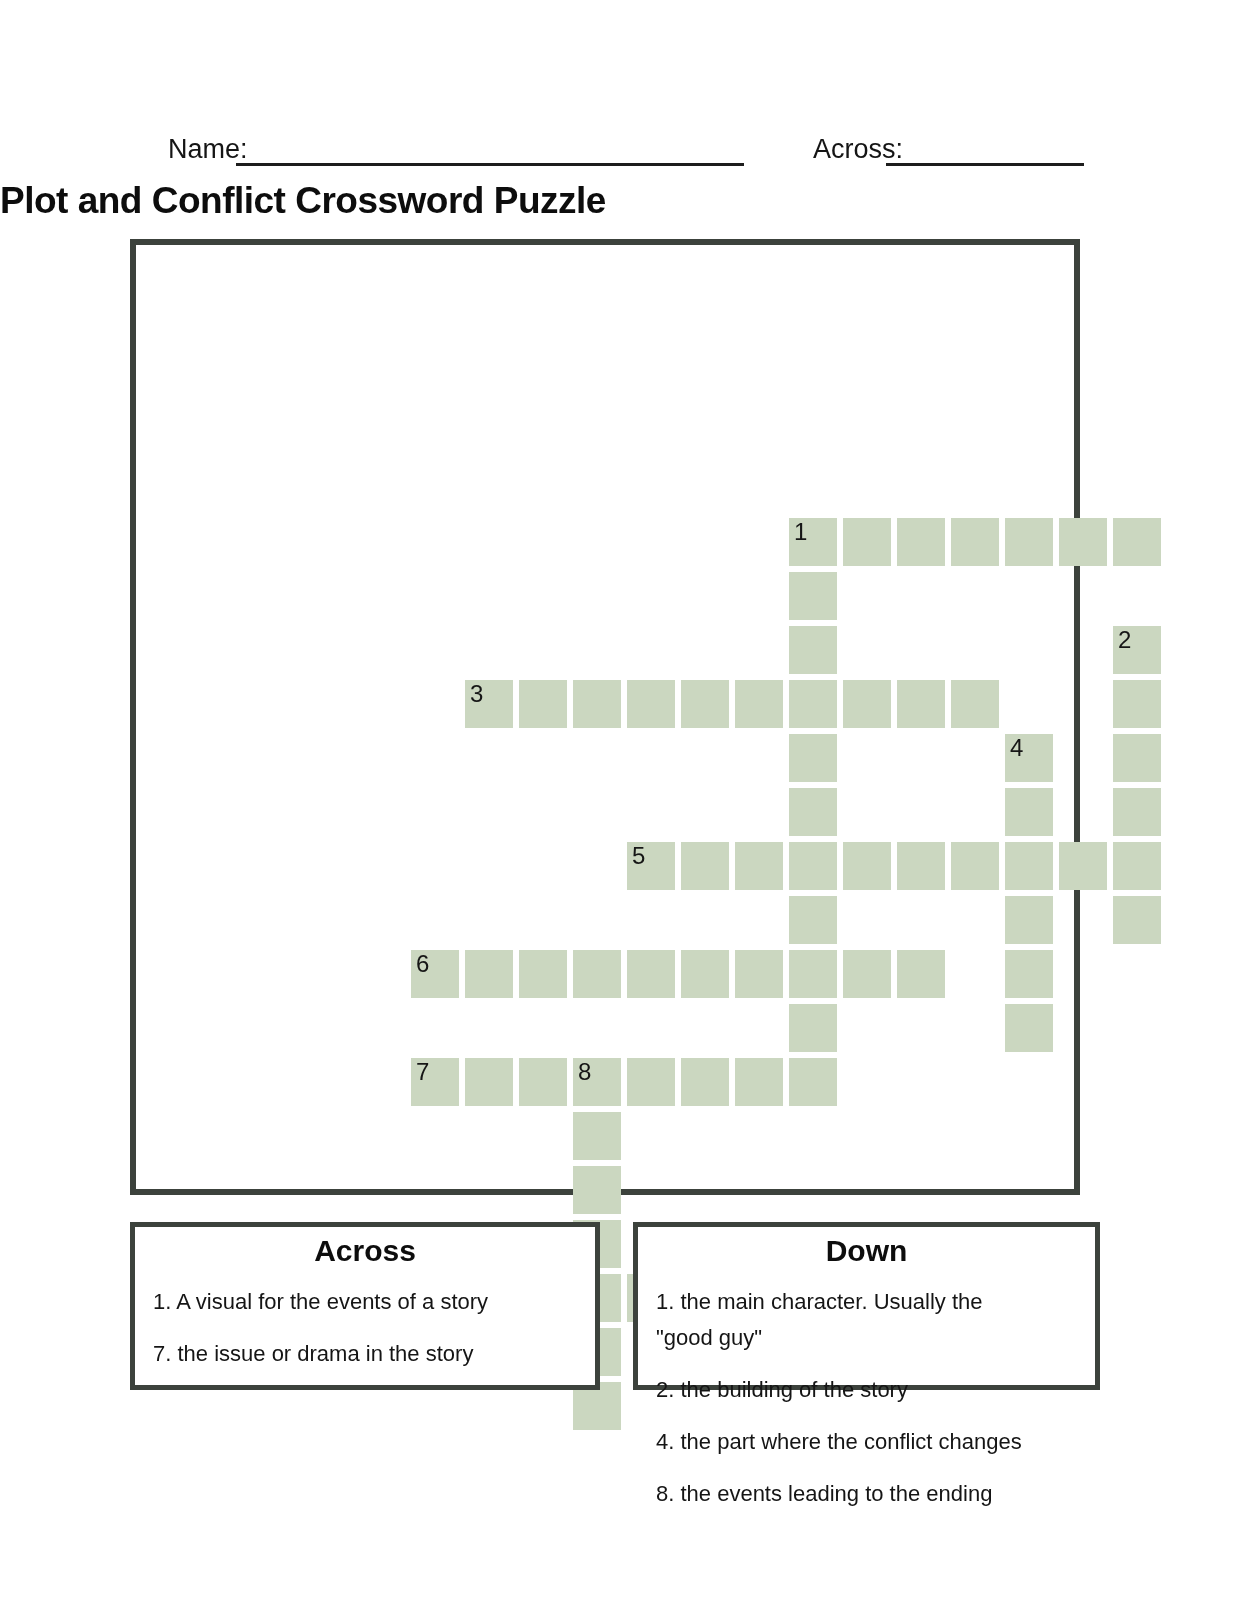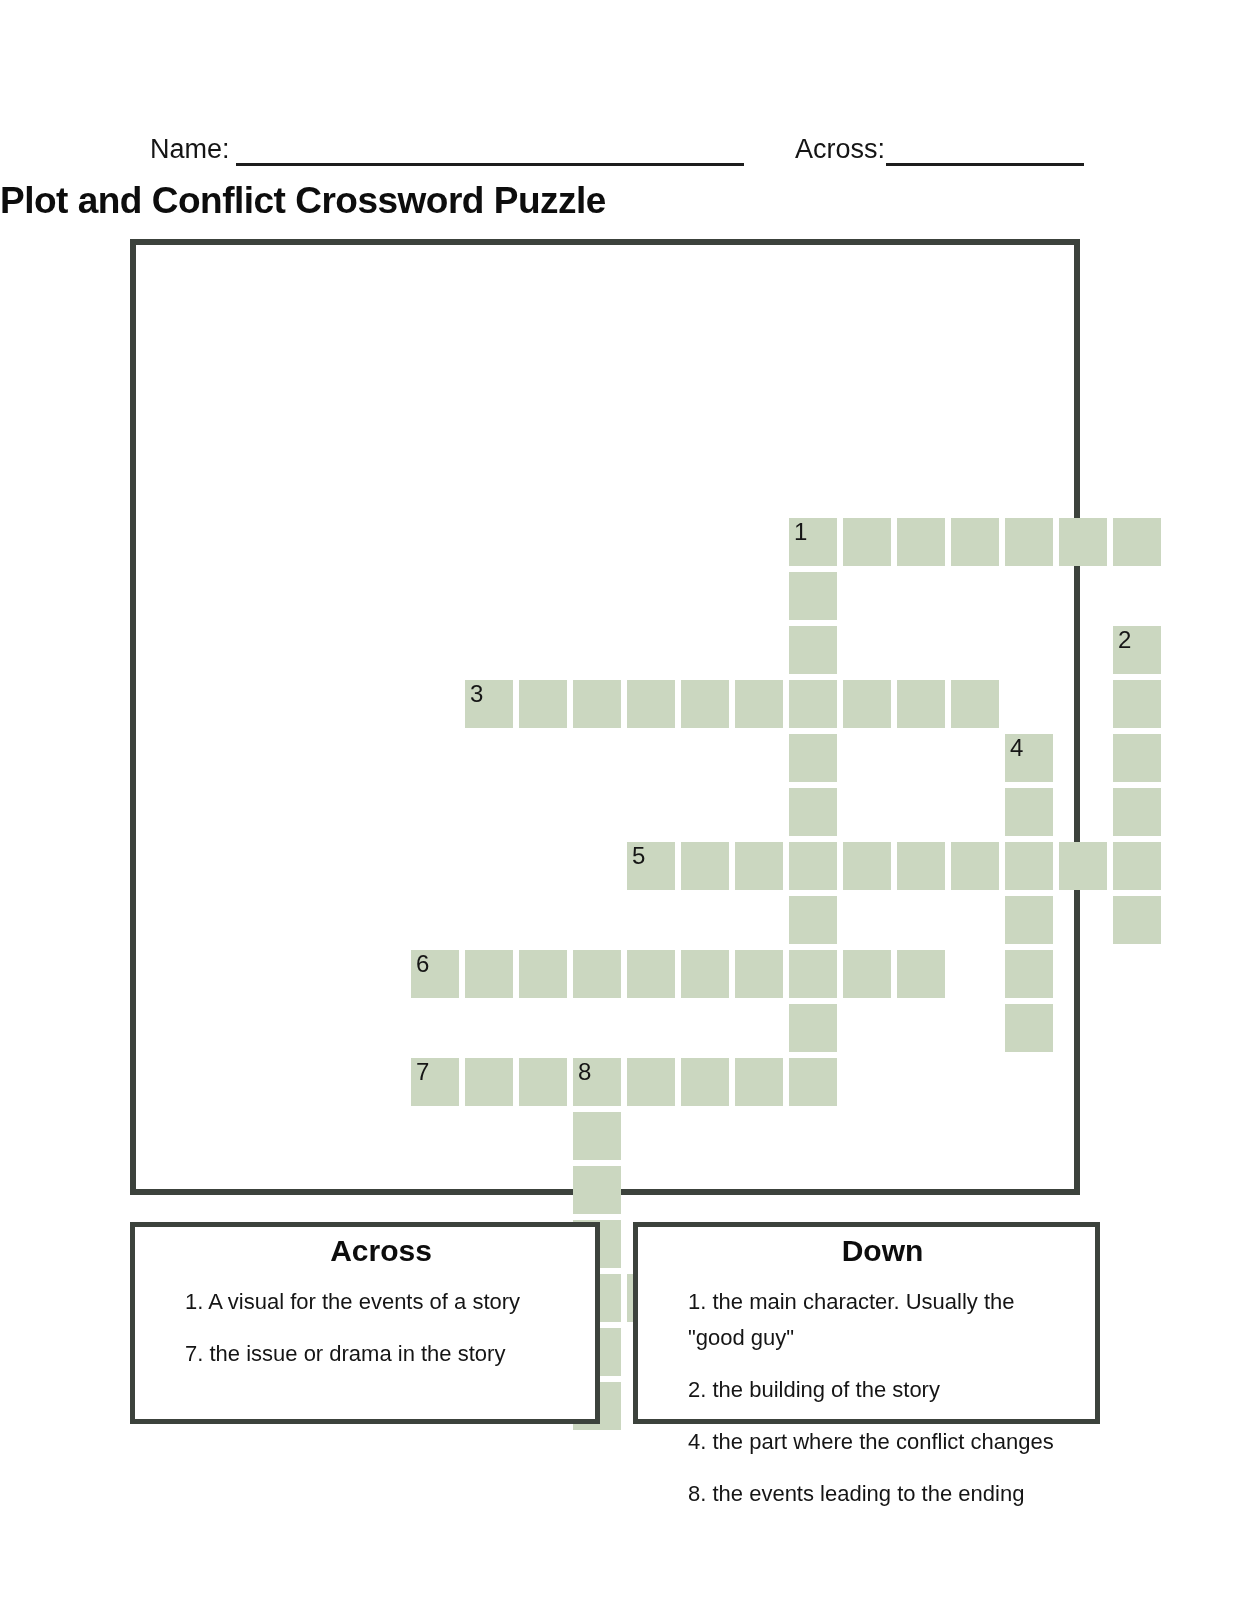--- a/index.html
+++ b/index.html
@@ -1,41 +1,41 @@
 <!DOCTYPE html>
 <html><head>
 <meta charset="utf-8">
 <style>
   html,body { margin:0; padding:0; background:#ffffff; }
   .page {
     position:relative; width:1236px; height:1600px; background:#ffffff;
     font-family:"Liberation Sans", sans-serif; color:#111; overflow:hidden;
   }
-  .hdr-label { position:absolute; top:134px; font-size:27px; color:#151515; }
+  .hdr-label { position:absolute; top:134px; font-size:27px; color:#151515;margin-left:18px; }
   .hdr-label.name { left:150px; }
   .hdr-label.period { left:795px; }
   .fill-line { position:absolute; top:163px; height:0; border-bottom:3px solid #1d1d1d; }
   .fill-line.name { left:236px; width:508px; }
   .fill-line.period { left:886px; width:198px; }
   .title {
     position:absolute; top:180px; left:0; width:100%; text-align:left;
     font-size:37px; font-weight:bold; letter-spacing:-0.5px; color:#0d0d0d;
   }
   .grid-box {
     position:absolute; left:130px; top:239px; width:950px; height:956px;
     border:6px solid #3c423c; box-sizing:border-box; background:#ffffff;
   }
   .grid { position:absolute; left:221px; top:273px; width:804px; height:912px; }
   .cell { position:absolute; width:48px; height:48px; background:#cbd7c0; }
   .cell-num {
     display:block; padding:1px 0 0 5px; font-size:24px; line-height:26px; color:#161616;
   }
   .clue-box {
-    position:absolute; top:1222px; height:202px; border:5px solid #3c423c;
-    box-sizing:border-box; background:#ffffff;padding-left:32px;
+    position:absolute; top:1222px; height:168px; border:5px solid #3c423c;
+    box-sizing:border-box; background:#ffffff;
   }
   .clue-box.across { left:130px; width:470px; }
   .clue-box.down  { left:633px; width:467px; }
   .clue-title { margin:7px 0 2px 0; text-align:center; font-size:30px; font-weight:bold; color:#0d0d0d; }
   .clue-list { padding:0 6px 0 18px; font-size:22px; line-height:36px; color:#151515; }
   .clue-item { white-space:pre-line;margin-top:16px; }
 </style>
 </head>
 <body>
 

